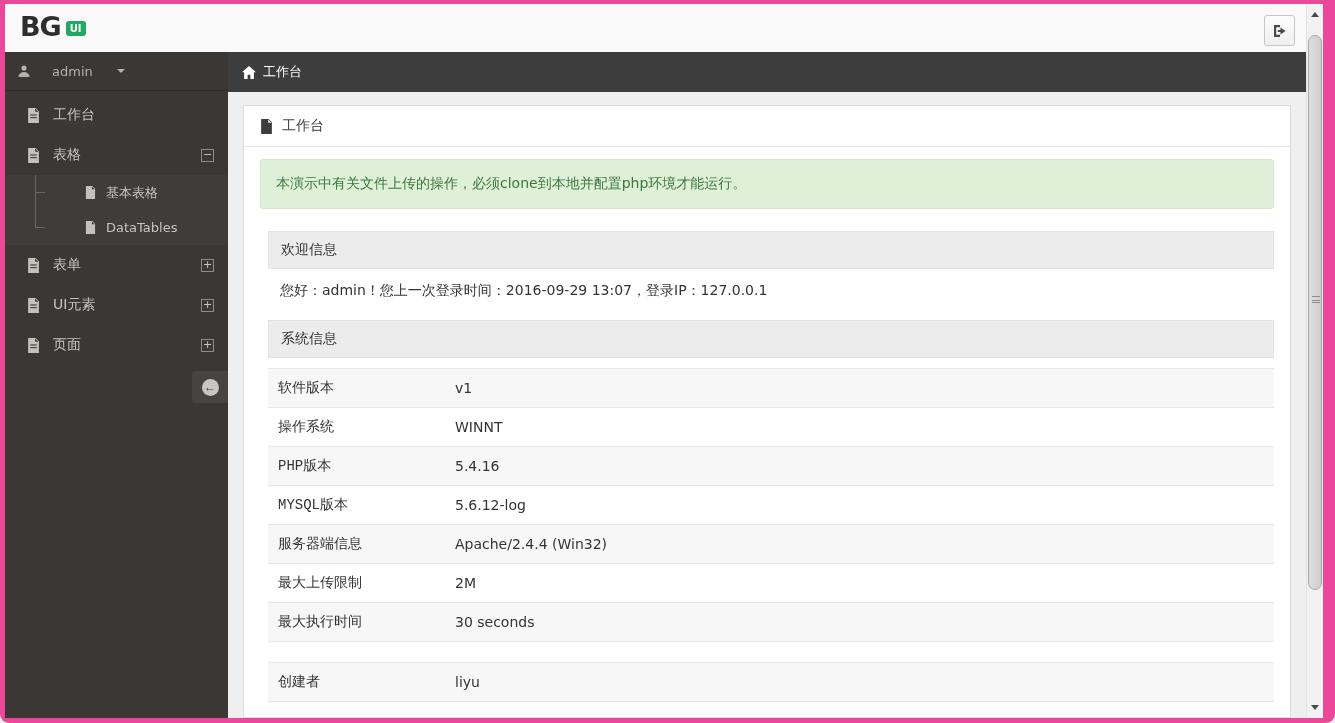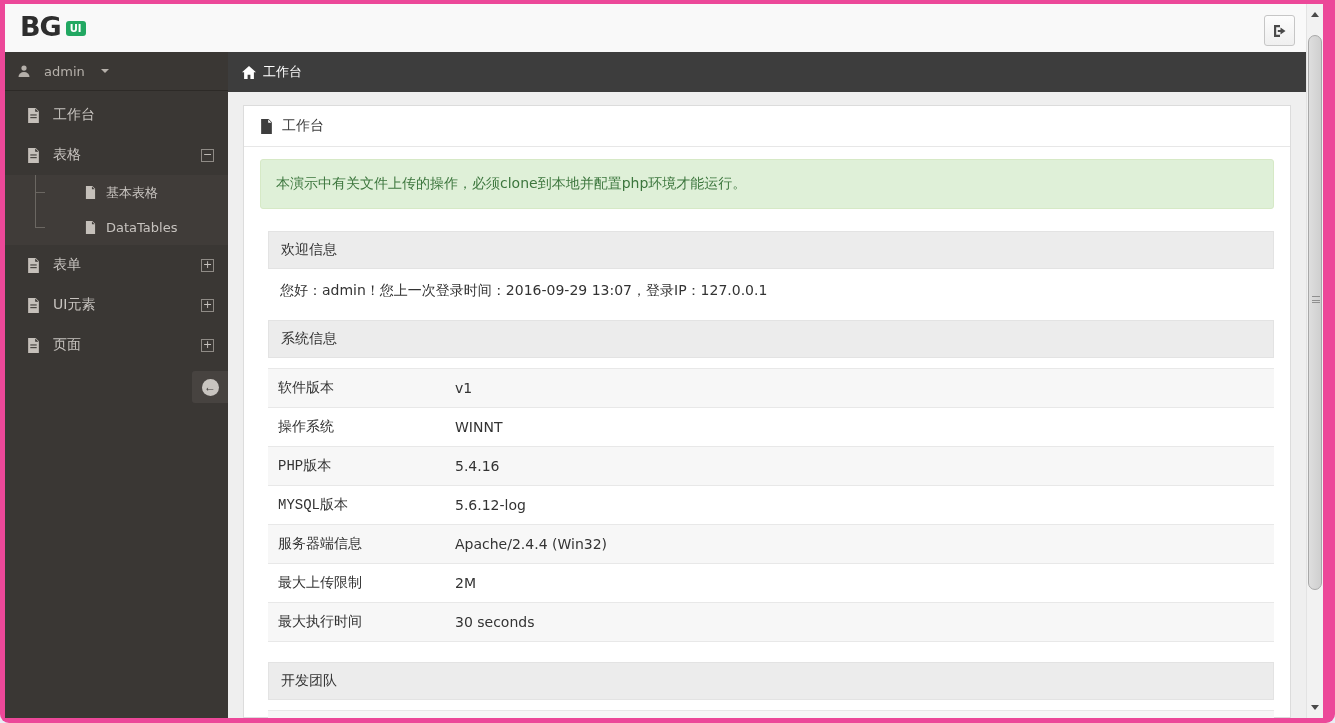--- a/index.html
+++ b/index.html
@@ -12,21 +12,21 @@
   
   .topbar { height:48px; flex:none; background:#f9f9f9; position:relative; }
   .logo { position:absolute; left:15px; top:7px; font-size:27px; font-weight:bold; color:#2e2e2e; letter-spacing:-1px; }
   .logo-badge { display:inline-block; margin-left:5px; background:#22a862; color:#fff; font-size:10px; font-weight:bold; padding:2px 4px; border-radius:3px; position:relative; top:-4px; letter-spacing:0; }
   .logout-btn { position:absolute; right:11px; top:11px; width:31px; height:31px; border:1px solid #c6c6c6; border-radius:3px; background:linear-gradient(#fdfdfd,#efefef); display:flex; align-items:center; justify-content:center; cursor:pointer; }
 
   .app-row { flex:1; display:flex; min-height:0; }
 
   
   .sidebar { width:223px; flex:none; background:#3a3734; display:flex; flex-direction:column; }
-  .user-row { height:39px; flex:none; display:flex; align-items:center; gap:14px; padding-left:13px; color:#b5b0aa; font-size:13px; border-bottom:1px solid #2d2a27; cursor:pointer; }
+  .user-row { height:39px; flex:none; display:flex; align-items:center; gap:22px; padding-left:13px; color:#b5b0aa; font-size:13px; border-bottom:1px solid #2d2a27; cursor:pointer; }
   .caret { width:0; height:0; border-left:4px solid transparent; border-right:4px solid transparent; border-top:4px solid #b5b0aa; margin-left:2px; }
   .menu { padding-top:4px; font-size:14px; color:#c7c3bf; }
   .menu-item { height:40px; display:flex; align-items:center; padding:0 14px 0 22px; cursor:pointer; }
   .mi-icon { color:#c5c0ba; margin-right:13px; display:flex; }
   .toggle-box { margin-left:auto; width:13px; height:13px; border:1px solid #8f8b86; color:#c7c3bf; font-size:11px; line-height:10px; text-align:center; flex:none; }
   .submenu { background:#403c39; position:relative; }
   .submenu::before { content:""; position:absolute; left:30px; top:0; bottom:17px; width:1px; background:#6b6762; }
   .sub-item { height:35px; display:flex; align-items:center; padding-left:80px; font-size:13px; cursor:pointer; position:relative; }
   .sub-item::before { content:""; position:absolute; left:30px; top:17px; width:10px; height:1px; background:#6b6762; }
   .sub-item .mi-icon { margin-right:10px; }
@@ -241,21 +241,20 @@
                       <td class="lbl">最大上传限制</td>
                       <td>2M</td>
                     </tr>
                   <tr>
                       <td class="lbl">最大执行时间</td>
                       <td>30 seconds</td>
                     </tr>
                 </tbody>
               </table>
 
-              <div class="section-header">开发团队</div>
               <table class="info-table" style="margin-bottom:0">
                 <tbody>
                   <tr>
                       <td class="lbl">创建者</td>
                       <td>liyu</td>
                     </tr>
                 </tbody>
               </table>
             </div>
           </div>

